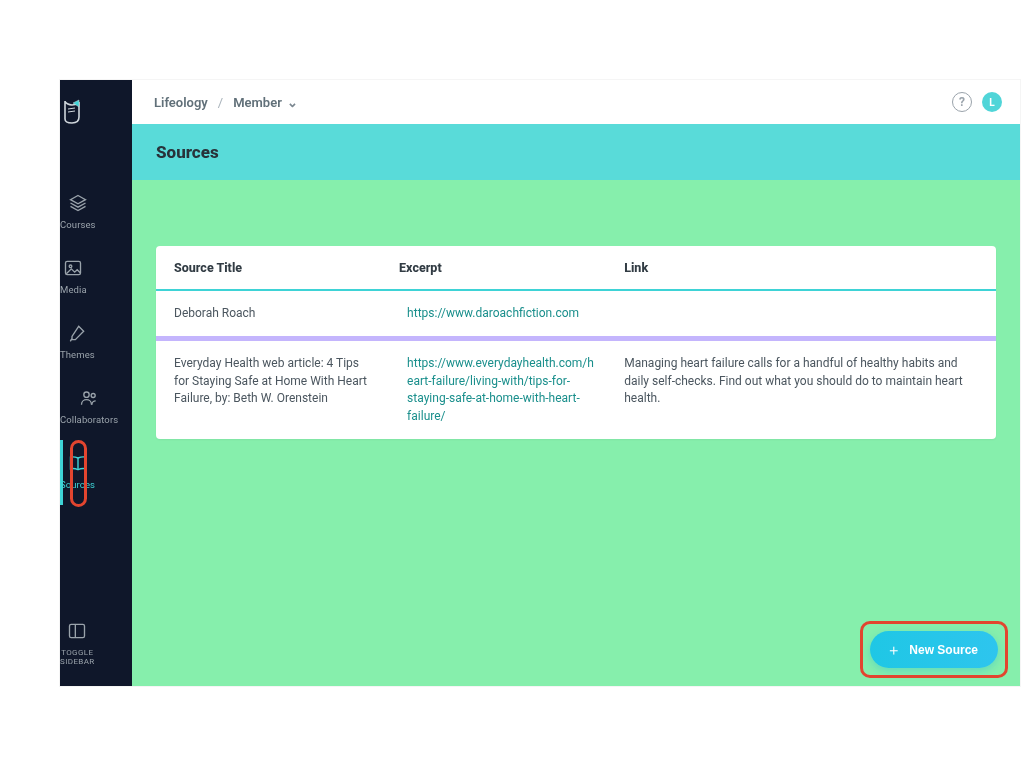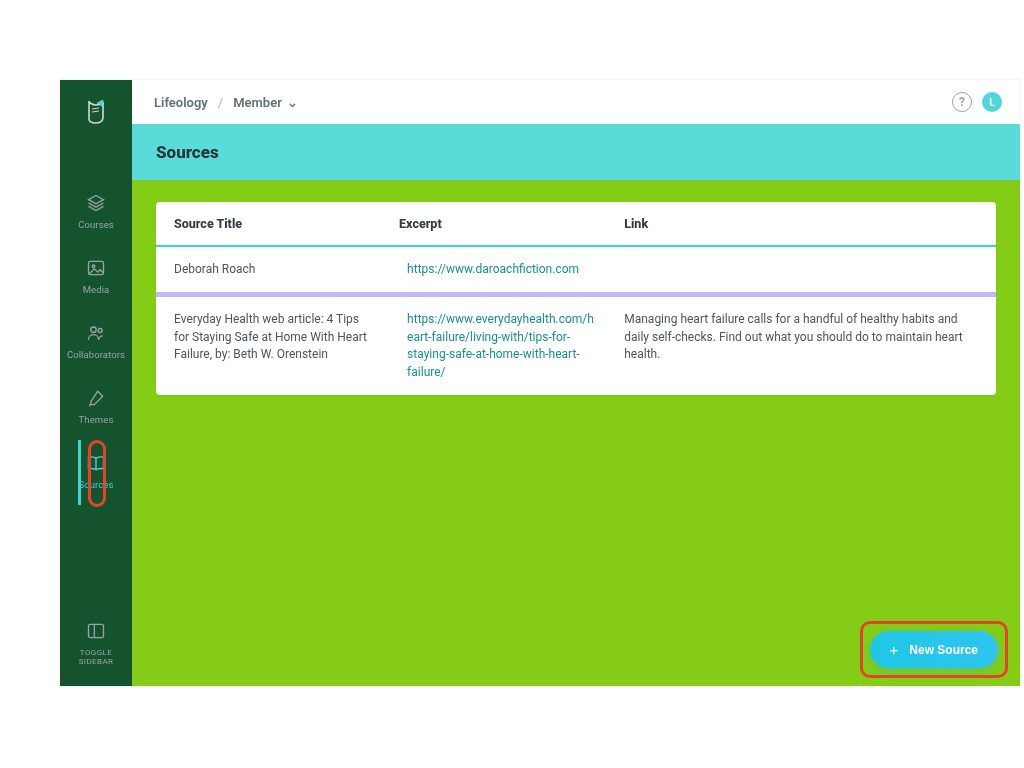--- a/index.html
+++ b/index.html
@@ -13,24 +13,24 @@
   .app {
     display: flex;
     width: 960px;
     height: 606px;
     margin: 80px 0 0 60px;
     box-shadow: 0 0 0 1px rgba(0,0,0,0.04);
   }
   
   .sidebar {
     width: 72px;
-    background: #14532d;
+    background: #0f172a;
     display: flex;
     flex-direction: column;
-    align-items: center;
+    align-items: flex-start;
     flex-shrink: 0;
   }
   .sidebar-logo {
     height: 62px;
     display: flex;
     align-items: center;
     justify-content: center;
   }
   .sidebar-logo svg { width: 24px; height: 28px; }
   .sidebar-spacer-top { height: 38px; }
@@ -72,21 +72,21 @@
     position: absolute;
     border: 3px solid #e2452f;
     border-radius: 10px;
     pointer-events: none;
   }
   
   .main {
     flex: 1;
     display: flex;
     flex-direction: column;
-    background: #84cc16;
+    background: #86efac;
     min-width: 0;
   }
   .topbar {
     height: 44px;
     background: #fff;
     display: flex;
     align-items: center;
     padding: 0 18px 0 22px;
   }
   .breadcrumb {
@@ -121,20 +121,21 @@
   }
   .page-title {
     font-size: 17px;
     font-weight: 800;
     color: #28333a;
   }
   .content {
     flex: 1;
     padding: 22px 24px;
     position: relative;
+    margin-top: 44px;
   }
   .table-card {
     background: #fff;
     border-radius: 4px;
     box-shadow: 0 1px 2px rgba(30,45,55,0.06);
     overflow: hidden;
   }
   .thead {
     display: grid;
     grid-template-columns: 28% 28% 44%;
@@ -214,37 +215,37 @@
           <circle cx="9" cy="10" r="1.6"></circle>
           <path d="M4 19 L10 13 L14 17 L17 14 L21 18"></path>
         </svg>
       </span>
       <span class="sidebar-item-label">Media</span>
     </div>
 
     <div class="sidebar-item">
       <span class="icon">
         <svg width="20" height="20" viewBox="0 0 24 24" fill="none" stroke="currentColor" stroke-width="1.6">
+          <path d="M14 4 L20 10 L10 20 L6 20 L6 16 Z"></path>
+          <path d="M4 22 C5 20 6 19 6 19"></path>
+        </svg>
+      </span>
+      <span class="sidebar-item-label">Themes</span>
+    </div>
+
+    <div class="sidebar-item">
+      <span class="icon">
+        <svg width="20" height="20" viewBox="0 0 24 24" fill="none" stroke="currentColor" stroke-width="1.6">
           <circle cx="9" cy="8" r="3.2"></circle>
           <path d="M3 20 C3 16 6 14 9 14 C12 14 15 16 15 20"></path>
           <circle cx="17" cy="9" r="2.4"></circle>
           <path d="M15.5 20 C15.5 17 18 15.5 20 15.5"></path>
         </svg>
       </span>
       <span class="sidebar-item-label">Collaborators</span>
-    </div>
-
-    <div class="sidebar-item">
-      <span class="icon">
-        <svg width="20" height="20" viewBox="0 0 24 24" fill="none" stroke="currentColor" stroke-width="1.6">
-          <path d="M14 4 L20 10 L10 20 L6 20 L6 16 Z"></path>
-          <path d="M4 22 C5 20 6 19 6 19"></path>
-        </svg>
-      </span>
-      <span class="sidebar-item-label">Themes</span>
     </div>
 
     <div class="sidebar-item active" style="position:relative;">
       <span class="icon">
         <svg width="20" height="20" viewBox="0 0 24 24" fill="none" stroke="currentColor" stroke-width="1.7">
           <path d="M3 5 C3 5 7 4 12 6 C17 4 21 5 21 5 L21 19 C21 19 17 18 12 20 C7 18 3 19 3 19 Z"></path>
           <line x1="12" y1="6" x2="12" y2="20"></line>
         </svg>
       </span>
       <span class="sidebar-item-label">Sources</span>

